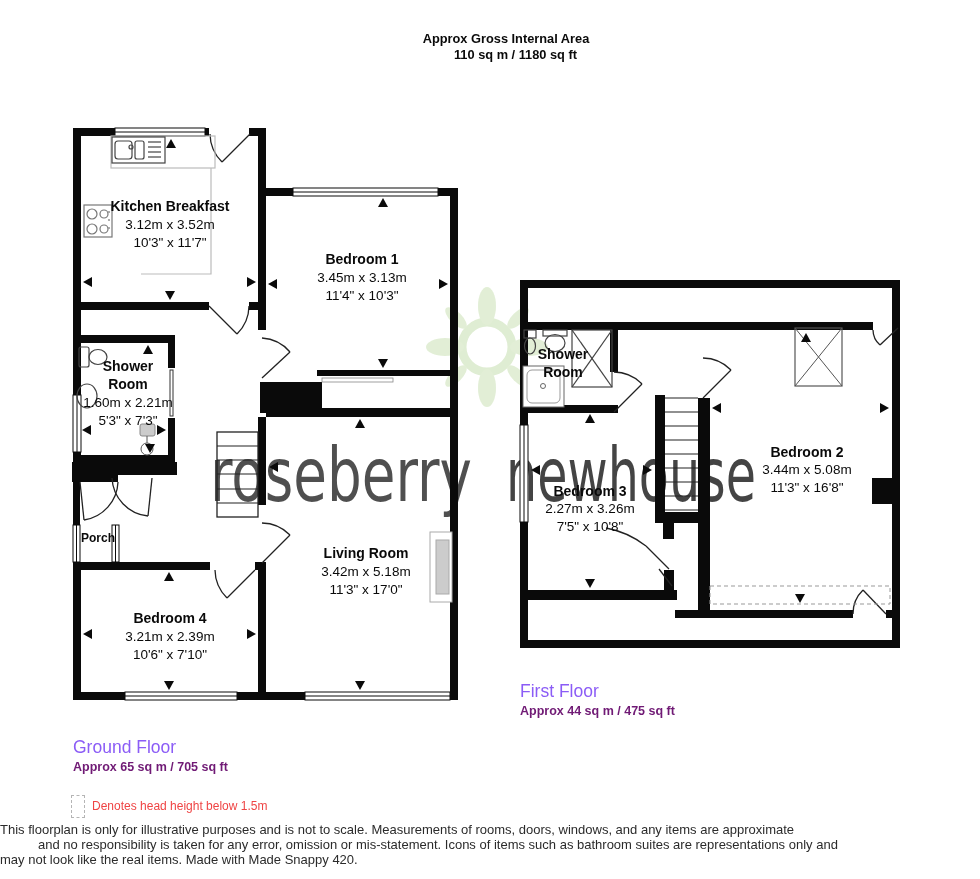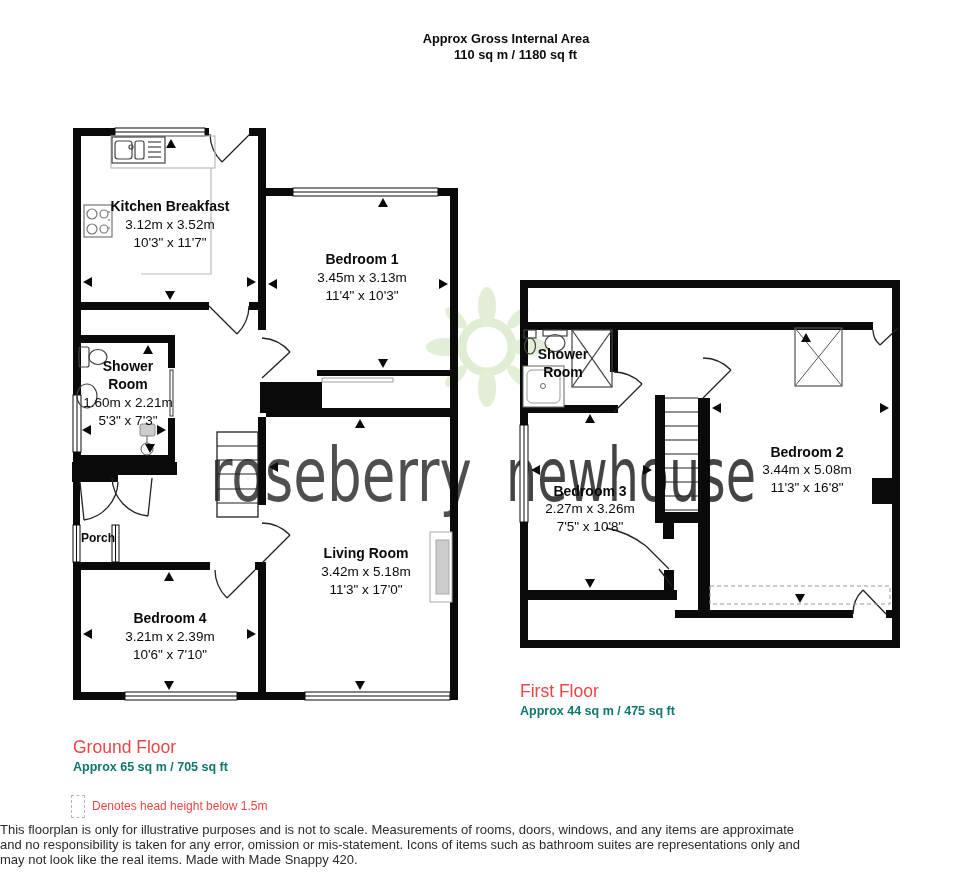--- a/index.html
+++ b/index.html
@@ -1,21 +1,21 @@
 <!DOCTYPE html>
 <html><head>
 <meta charset="utf-8">
 <style>
   html,body{margin:0;padding:0;background:#ffffff;}
   body{width:980px;height:879px;position:relative;overflow:hidden;
        font-family:"Liberation Sans", sans-serif;color:#000;}
   .abs{position:absolute;}
   .hdr{left:0;right:0;text-align:center;font-weight:bold;font-size:12.8px;color:#0a0a0a;margin-left:32px;}
-  .floor-title{font-size:17.5px;color:#ef4444;}
-  .floor-area{font-size:12.5px;font-weight:bold;color:#0f766e;}
+  .floor-title{font-size:17.5px;color:#8b5cf6;}
+  .floor-area{font-size:12.5px;font-weight:bold;color:#701a75;}
   .legend-box{width:12px;height:21px;border:1px dashed #b5b5b5;background:#fff;}
   .legend-text{font-size:12px;color:#ef4444;}
   .disc{left:0;right:0;text-align:left;font-size:13px;color:#2b2b2b;line-height:15px;}
   svg text{font-family:"Liberation Sans", sans-serif;fill:#0a0a0a;}
   svg .rname{font-size:14px;font-weight:bold;}
   svg .rdim{font-size:13.5px;}
   svg .wall{fill:#0a0a0a;}
   svg .arrow{fill:#0a0a0a;}
   svg .door{stroke:#222;stroke-width:1.3;fill:none;}
   svg .fix{stroke:#777;fill:none;stroke-width:1.2;}
@@ -330,14 +330,14 @@
 
 <div class="abs floor-title" style="left:73px;top:737px;">Ground Floor</div>
 <div class="abs floor-area" style="left:73px;top:760px;">Approx 65 sq m / 705 sq ft</div>
 <div class="abs floor-title" style="left:520px;top:681px;">First Floor</div>
 <div class="abs floor-area" style="left:520px;top:704px;">Approx 44 sq m / 475 sq ft</div>
 
 <div class="abs legend-box" style="left:71px;top:795px;"></div>
 <div class="abs legend-text" style="left:92px;top:799px;">Denotes head height below 1.5m</div>
 
 <div class="abs disc" style="top:822px;">This floorplan is only for illustrative purposes and is not to scale. Measurements of rooms, doors, windows, and any items are approximate</div>
-<div class="abs disc" style="top:837px;">and no responsibility is taken for any error, omission or mis-statement. Icons of items such as bathroom suites are representations only and</div>
+<div class="abs disc" style="top:837px;margin-left:38px;">and no responsibility is taken for any error, omission or mis-statement. Icons of items such as bathroom suites are representations only and</div>
 <div class="abs disc" style="top:852px;">may not look like the real items. Made with Made Snappy 420.</div>
 
 </body></html>

